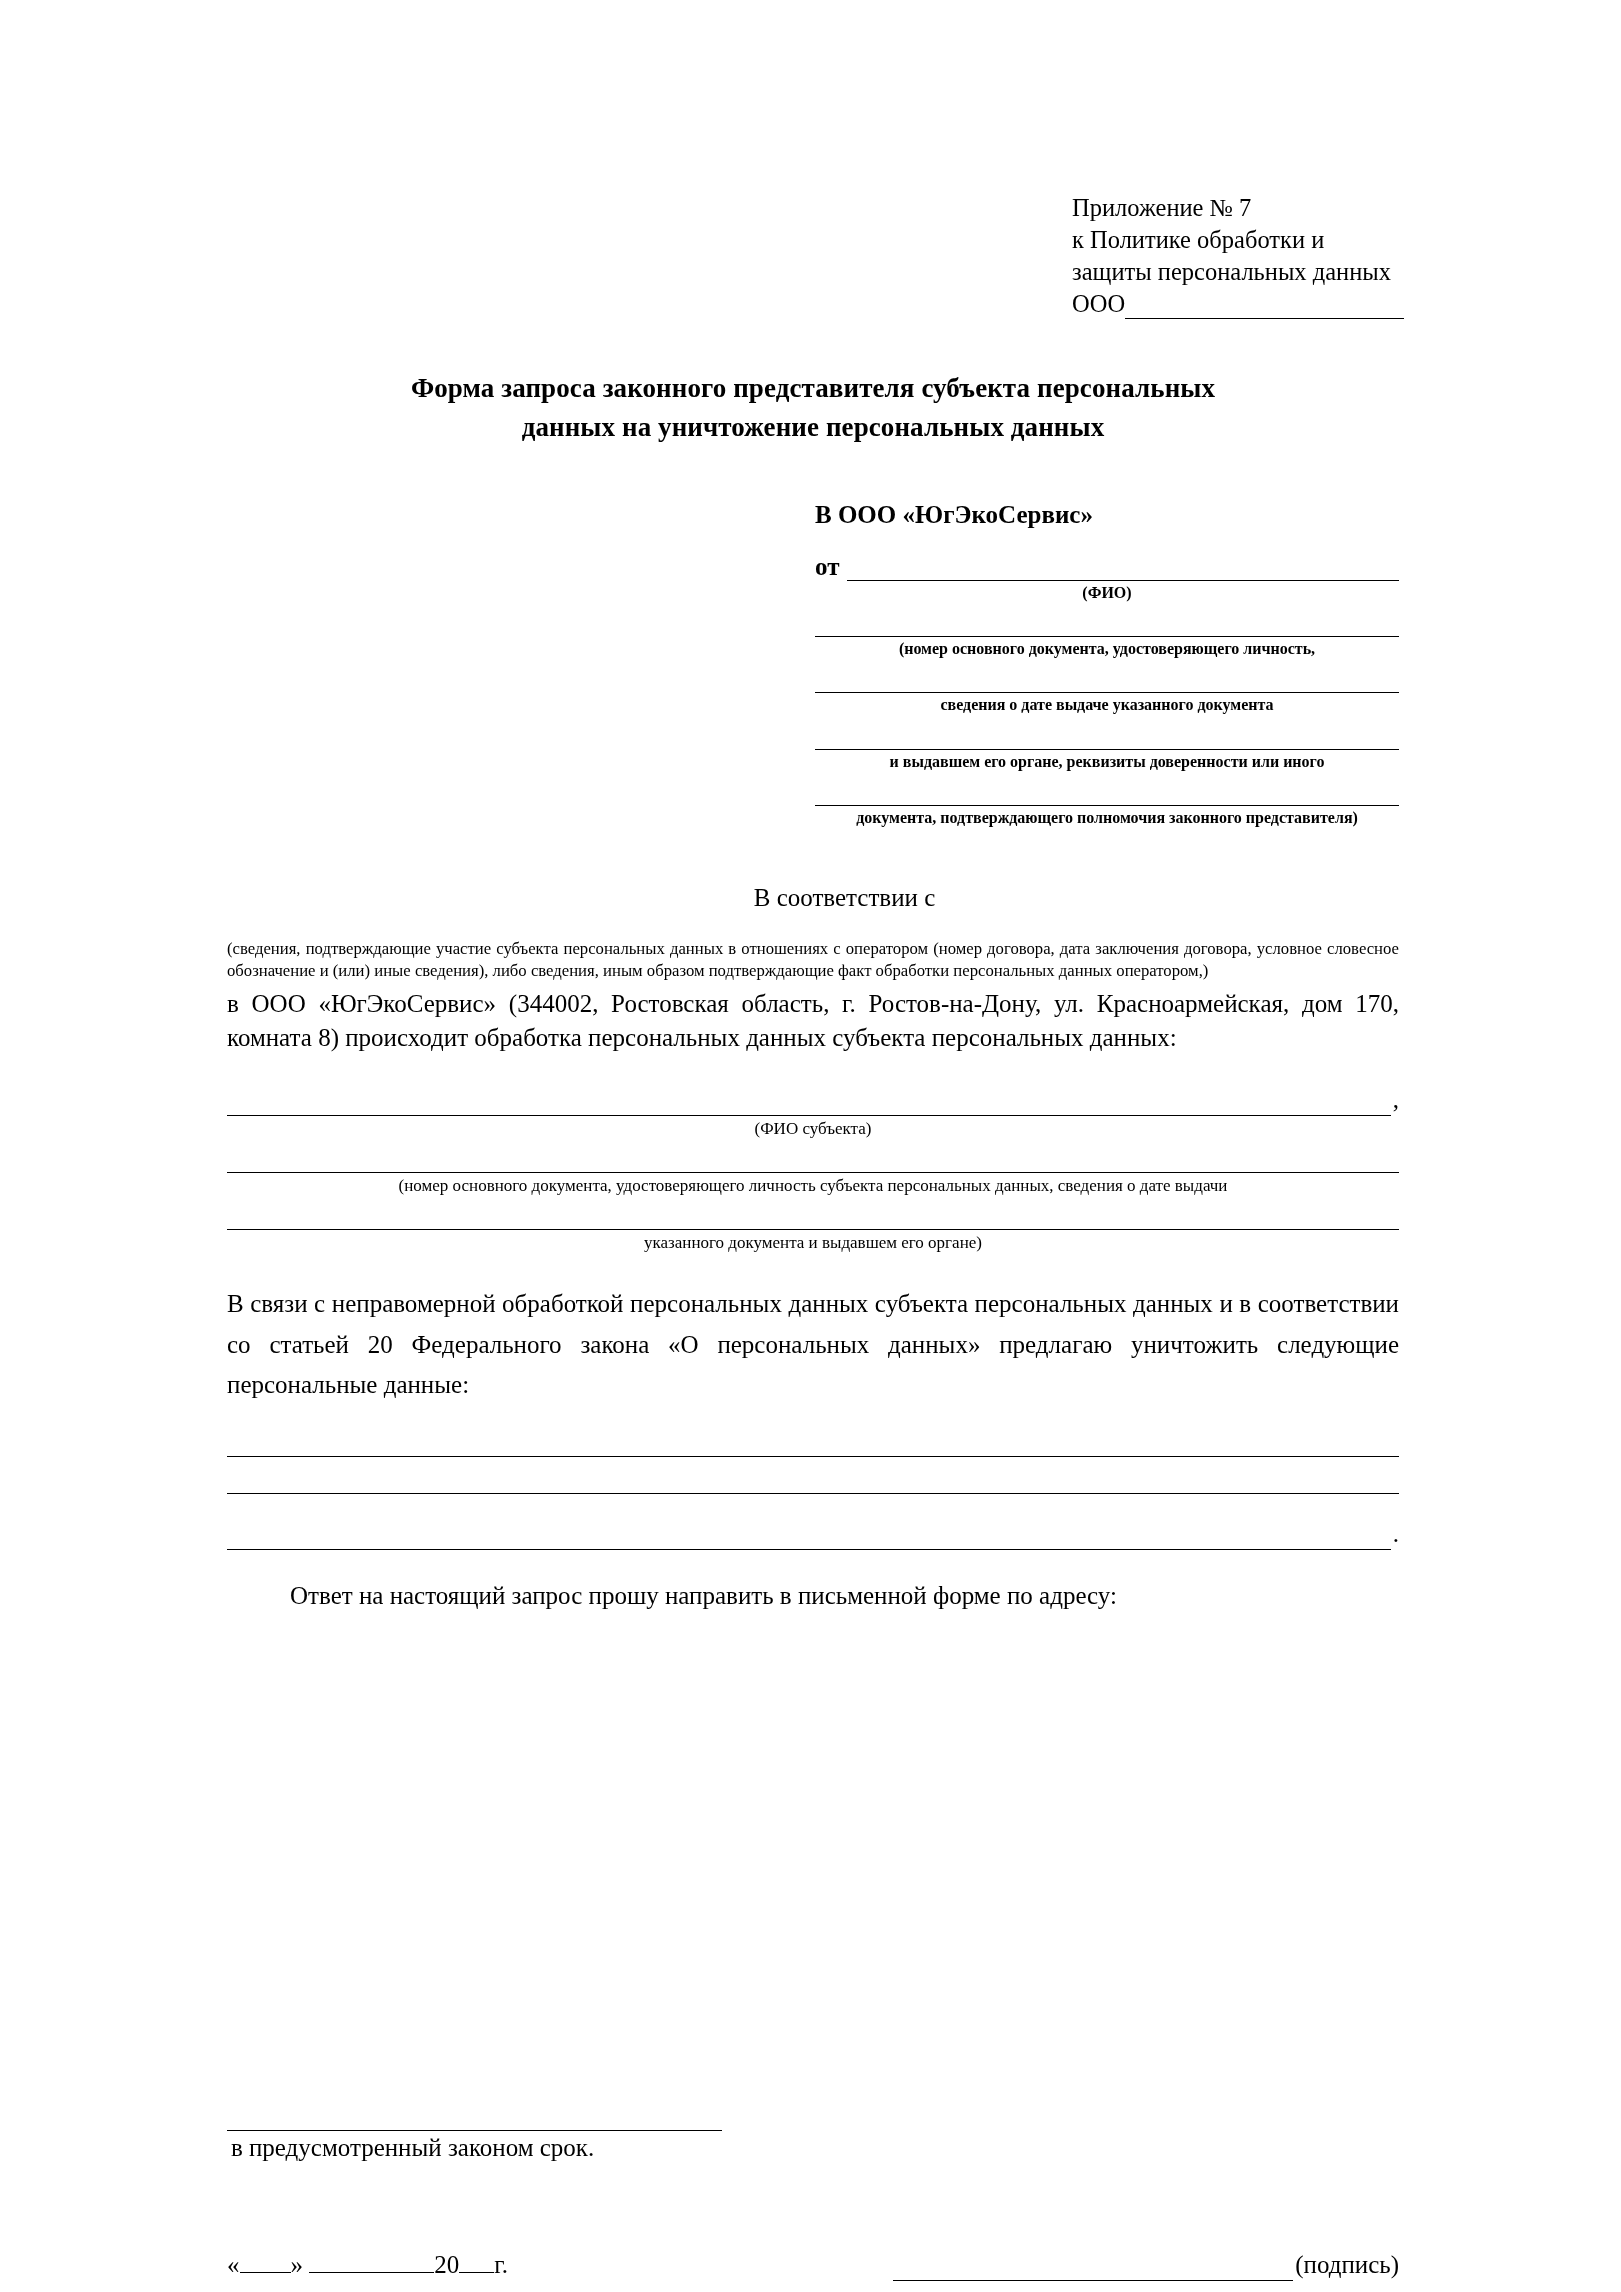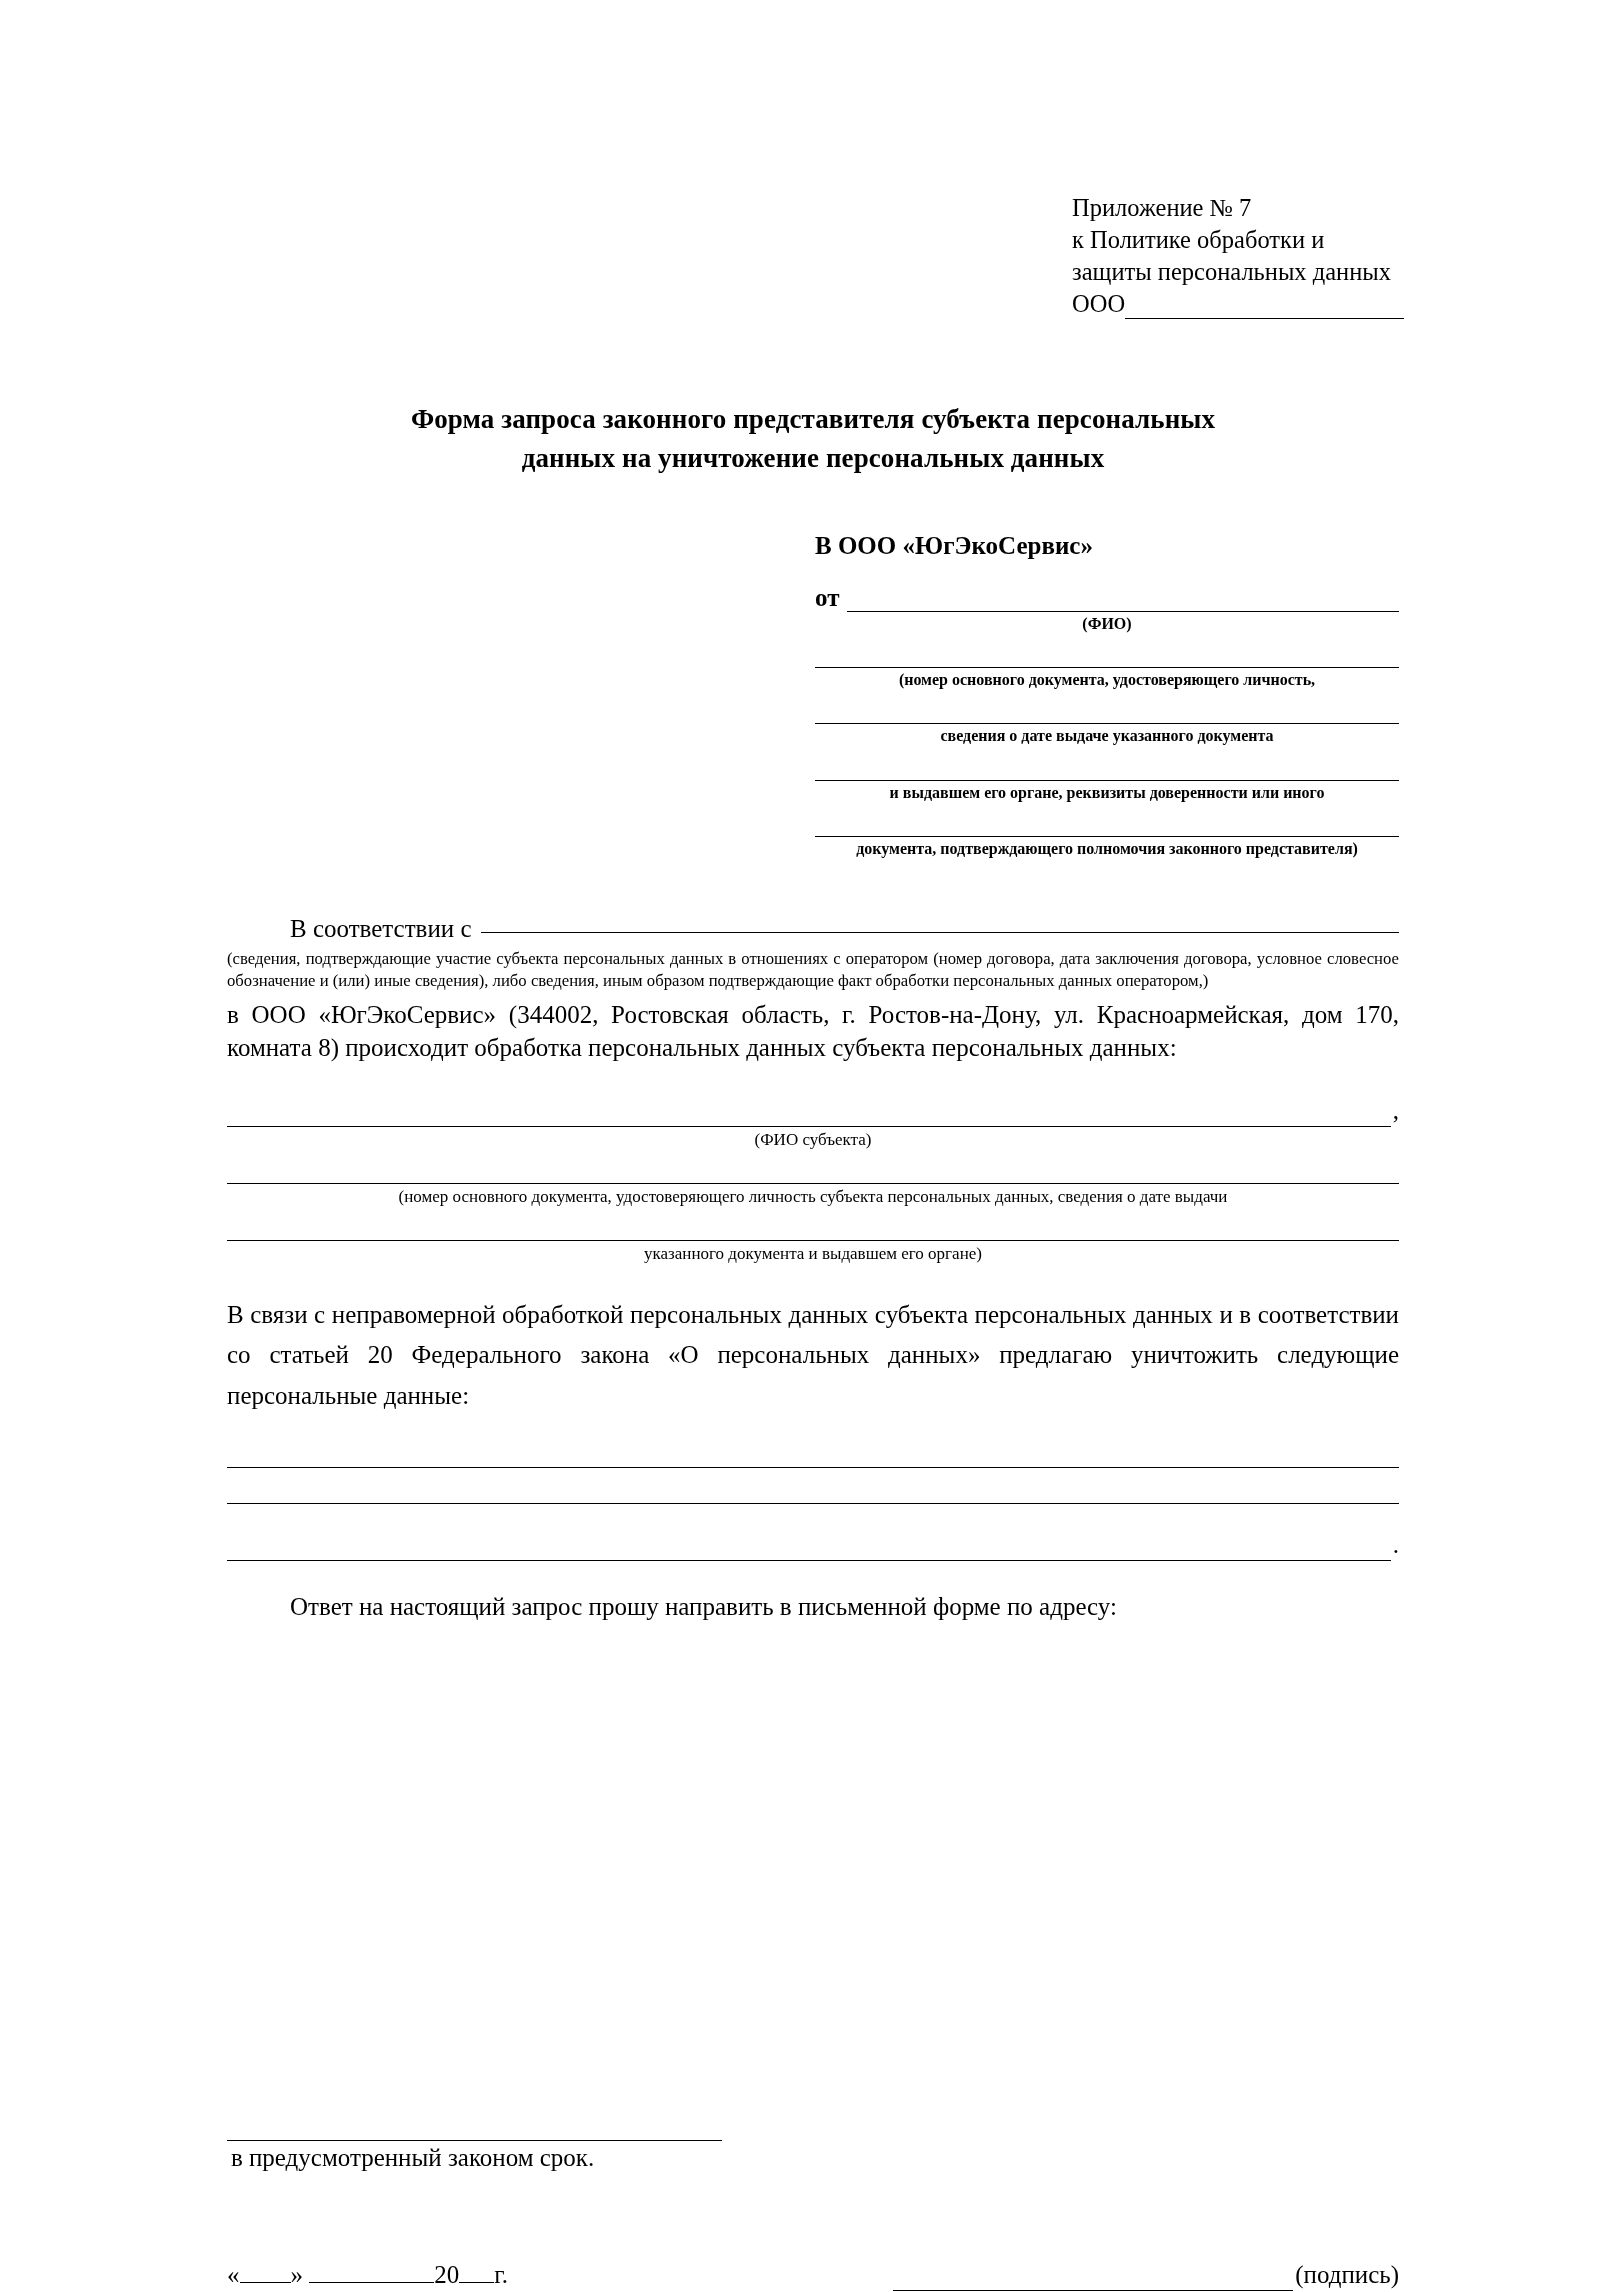--- a/index.html
+++ b/index.html
@@ -39,21 +39,21 @@
   .hdr-line {
     display: inline-block;
     border-bottom: 1.6px solid #000;
     width: 279px;
     height: 21.6px;
     vertical-align: bottom;
   }
 
   
   .title {
-    margin-top: 81px;
+    margin-top: 50px;
     text-align: center;
     font-weight: bold;
     font-size: 27px;
     line-height: 1.42;
     letter-spacing: 0.1px;
   }
 
   
   .addressee {
     margin-top: 55px;
@@ -89,21 +89,22 @@
   
   .body-text {
     font-size: 25px;
     line-height: 1.33;
   }
   .sect-1 {
     margin-top: 53px;
   }
   .inline-row {
     display: flex;
-    align-items: flex-start;
+    align-items: center;
+    flex-direction: column;
   }
   .indent { padding-left: 63px; }
   .small-note {
     font-size: 16.7px;
     line-height: 1.30;
     text-align: justify;
     margin-top: 2.9px;
     font-family: Liberation Serif, serif;
   }
   .para-just {

